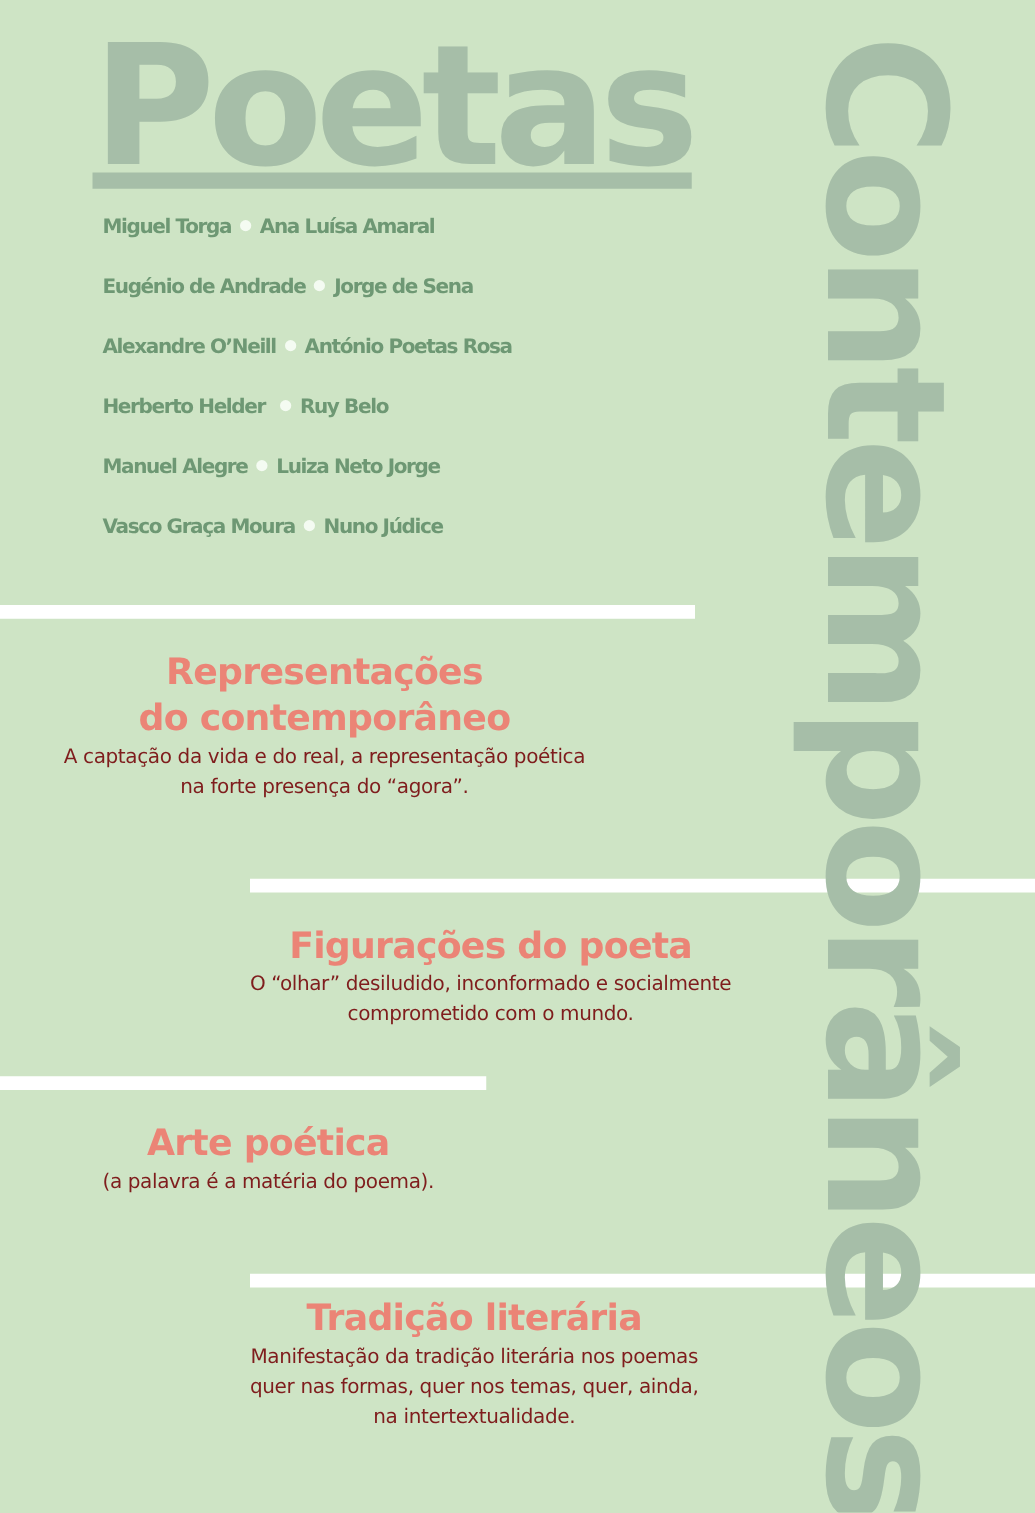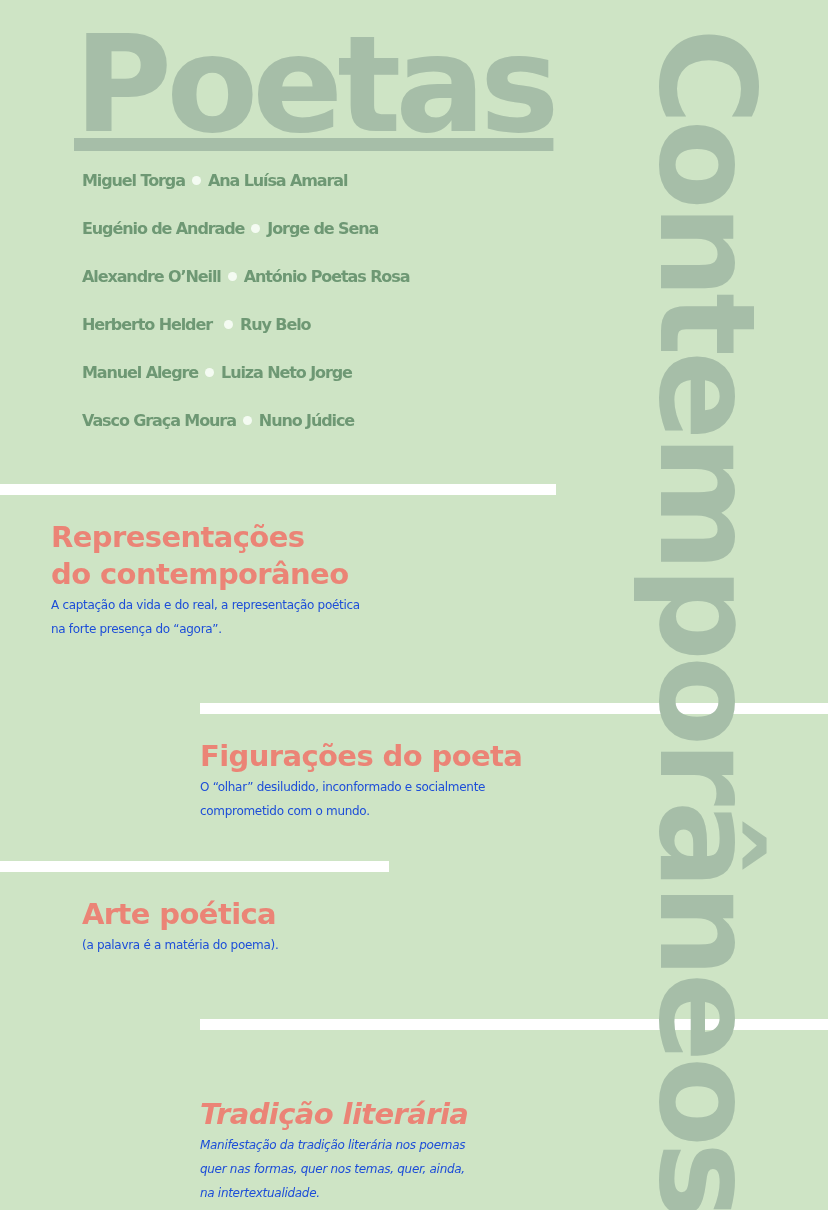--- a/index.html
+++ b/index.html
@@ -71,37 +71,38 @@
       width: 9px;
       height: 9px;
       border-radius: 50%;
       background: #f4fbf2;
       vertical-align: middle;
       margin: 0 7px 3px 7px;
     }
     .section {
       position: absolute;
       z-index: 2;
+      text-align: center;
     }
     .section h2 {
       margin: 0;
       font-family: "DejaVu Sans", sans-serif;
       font-weight: bold;
       font-size: 29px;
       line-height: 37px;
       letter-spacing: -0.6px;
       color: #eb8476;
     }
     .section p {
       margin: 0;
       font-family: "DejaVu Sans", sans-serif;
-      font-size: 12px;
+      font-size: 16px;
       line-height: 24px;
       letter-spacing: -0.3px;
-      color: #1d4ed8;
+      color: #7f1d1d;
     }
     .section h2 span, .section p span { display: block; }
   </style>
 </head>
 <body>
 
 <div class="bar" style="left:0; top:484px; width:556px;"></div>
 <div class="bar" style="left:200px; top:703px; width:628px;"></div>
 <div class="bar" style="left:0; top:861px; width:389px;"></div>
 <div class="bar" style="left:200px; top:1019px; width:628px;"></div>
@@ -154,21 +155,21 @@
 
 <div class="section" style="left:82px; top:896px;">
   <h2>
     <span>Arte poética</span>
   </h2>
   <p>
     <span>(a palavra é a matéria do poema).</span>
   </p>
 </div>
 
-<div class="section" style="left:200px; top:1096px;font-style:italic;">
+<div class="section" style="left:200px; top:1036px;">
   <h2>
     <span>Tradição literária</span>
   </h2>
   <p>
     <span>Manifestação da tradição literária nos poemas</span>
     <span>quer nas formas, quer nos temas, quer, ainda,</span>
     <span>na intertextualidade.</span>
   </p>
 </div>
 

